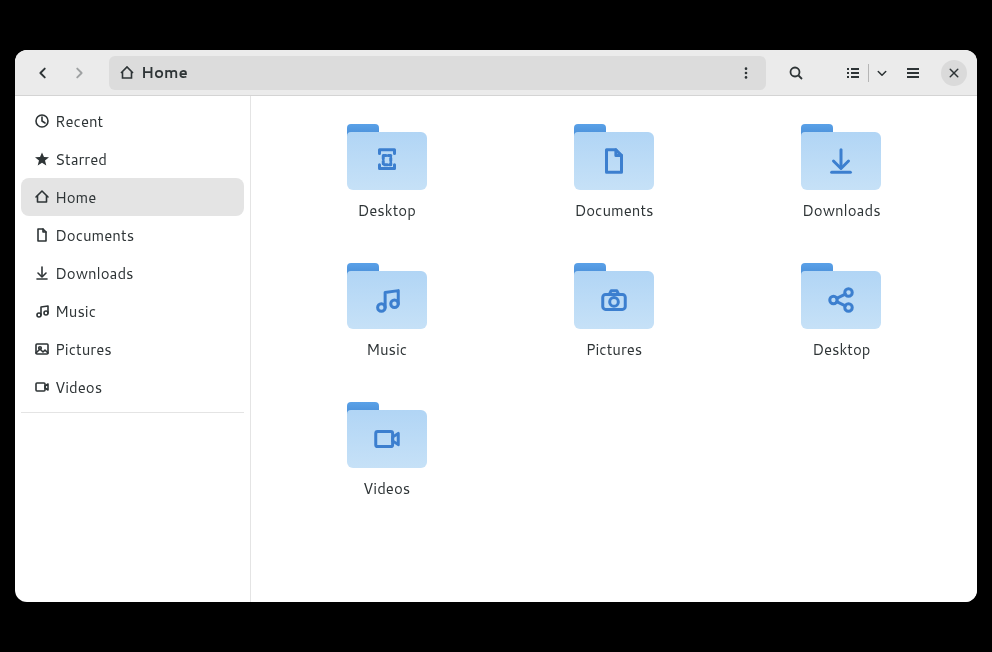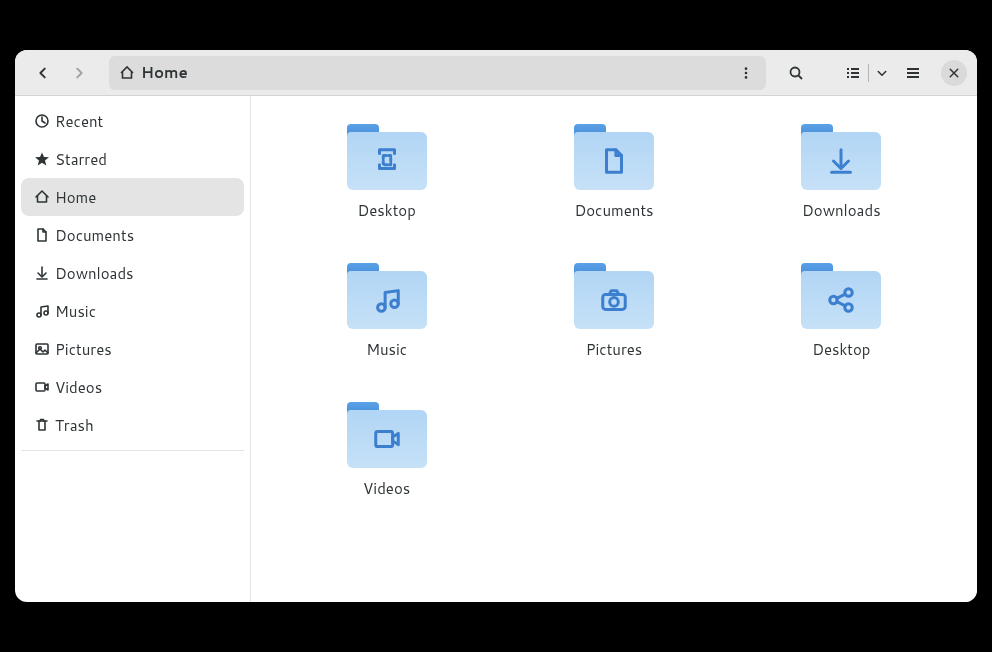--- a/index.html
+++ b/index.html
@@ -312,30 +312,20 @@
           </div>
           <div class="sidebar-item">
             <span class="icon">
               <svg width="16" height="16" viewBox="0 0 16 16" fill="none" stroke="#2e3436" stroke-width="1.6" stroke-linecap="round" stroke-linejoin="round">
                 <rect x="2" y="4" width="9" height="8" rx="1"></rect>
                 <polygon points="11,7 14,5 14,11 11,9"></polygon>
               </svg>
             </span>
             <span>Videos</span>
           </div>
-          <div class="sidebar-item">
-            <span class="icon">
-              <svg width="16" height="16" viewBox="0 0 16 16" fill="none" stroke="#2e3436" stroke-width="1.6" stroke-linecap="round" stroke-linejoin="round">
-                <path d="M3 4 h10"></path>
-                <path d="M5 4 v9 h6 v-9"></path>
-                <path d="M6.5 4 V2.5 h3 V4"></path>
-              </svg>
-            </span>
-            <span>Trash</span>
-          </div>
         </div>
       <div class="sidebar-sep"></div>
     </div>
 
     <div class="content">
       <div class="grid" id="folder-grid">
           <div class="file-item">
             <div class="folder-icon">
               <div class="folder-tab"></div>
               <div class="folder-body">

